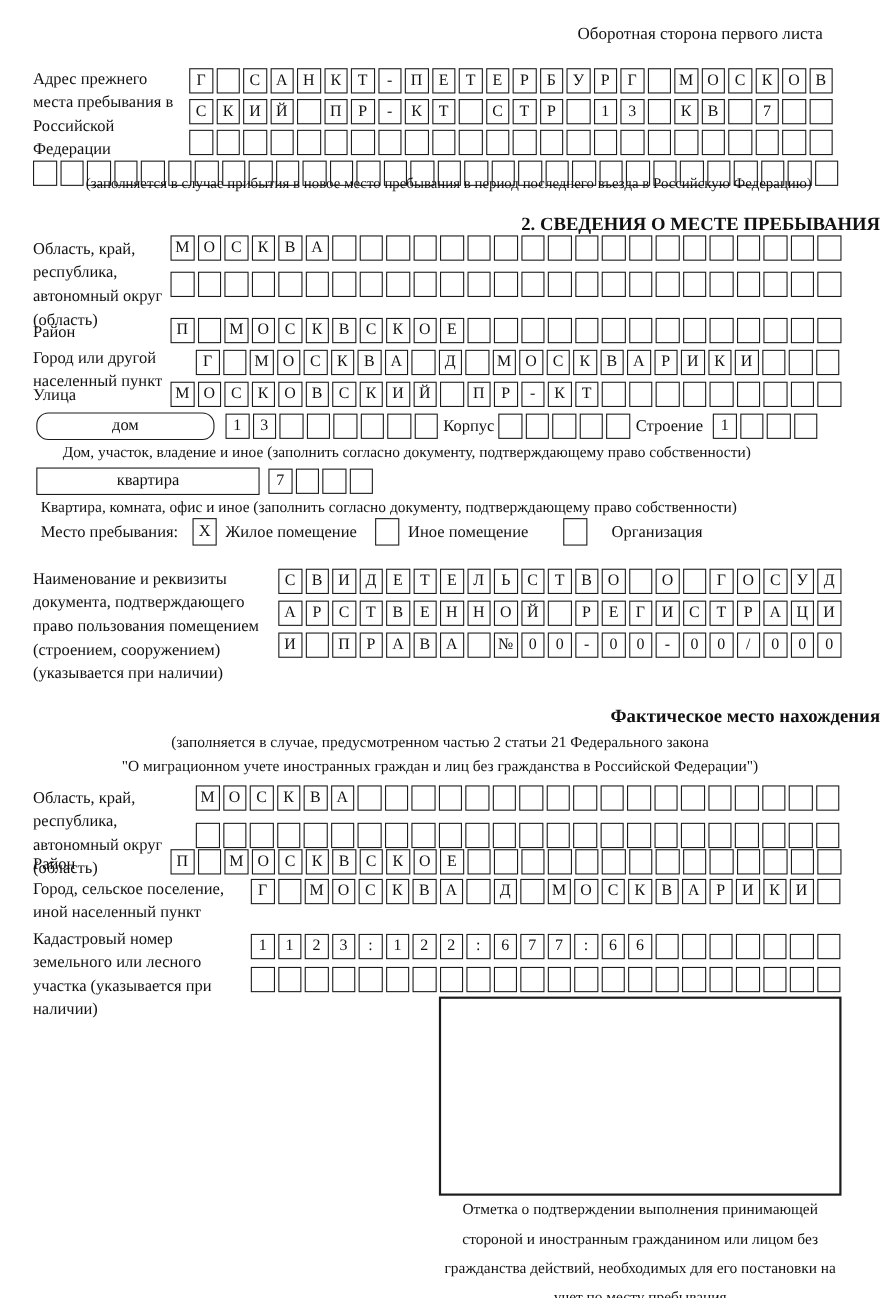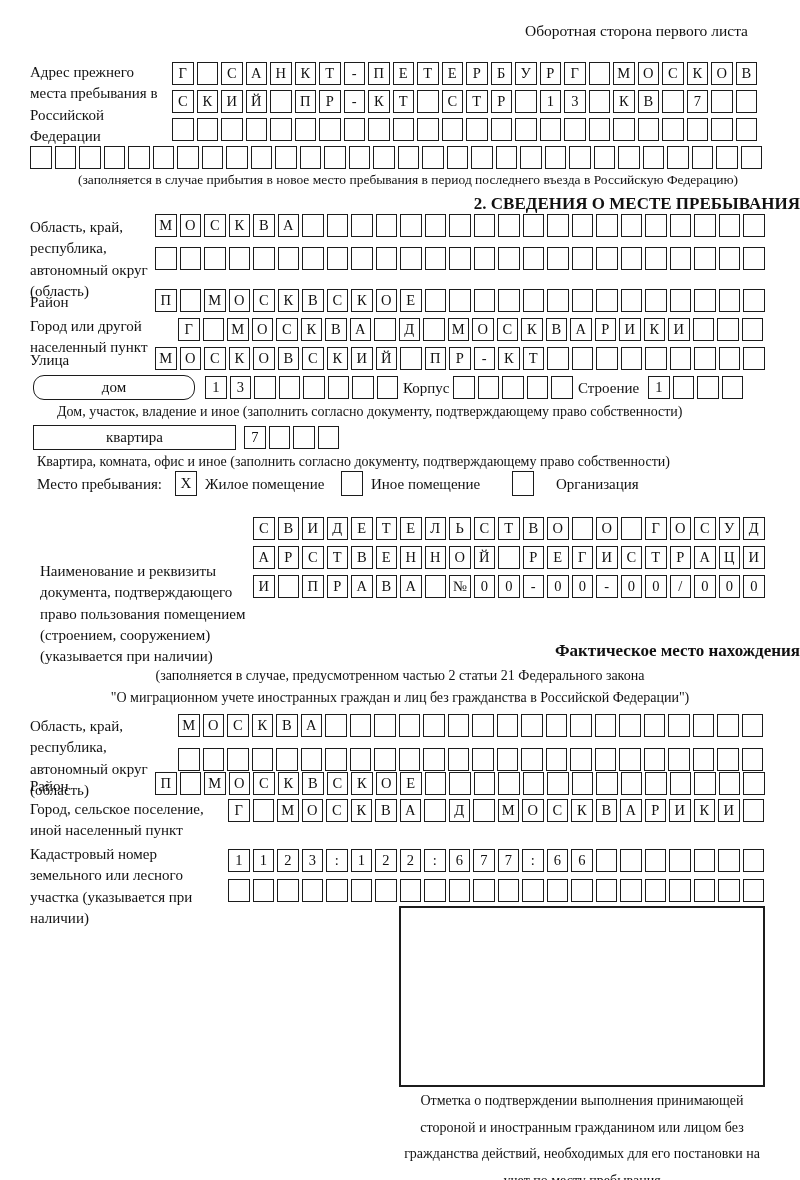--- a/index.html
+++ b/index.html
@@ -142,21 +142,21 @@
       <span class="cell"></span>
       <span class="cell"></span>
       <span class="cell"></span>
       <span class="cell"></span>
       <span class="cell"></span>
       <span class="cell"></span>
       <span class="cell"></span>
       <span class="cell"></span>
       <span class="cell"></span>
     </div>
-  <div class="note center" style="top:172px;padding-left:16px;">(заполняется в случае прибытия в новое место пребывания в период последнего въезда в Российскую Федерацию)</div>
+  <div class="note center" style="top:159px;padding-left:16px;">(заполняется в случае прибытия в новое место пребывания в период последнего въезда в Российскую Федерацию)</div>
 
   <div class="title" style="top:194px;">2. СВЕДЕНИЯ О МЕСТЕ ПРЕБЫВАНИЯ</div>
 
   <div class="lbl" style="left:30px; top:217px; width:118px;">Область, край, республика, автономный округ (область)</div>
   <div class="cellrow" style="left:155px; top:214px;">
       <span class="cell">М</span>
       <span class="cell">О</span>
       <span class="cell">С</span>
       <span class="cell">К</span>
       <span class="cell">В</span>
@@ -333,21 +333,21 @@
   <div class="note" style="left:37px; top:454px; font-size:14px;">Квартира, комната, офис и иное (заполнить согласно документу, подтверждающему право собственности)</div>
 
   <div class="lbl" style="left:37px; top:474px;">Место пребывания:</div>
   <div class="chk" style="left:175px; top:471px;">X</div>
   <div class="lbl" style="left:205px; top:474px;">Жилое помещение</div>
   <div class="chk" style="left:341px; top:471px;"></div>
   <div class="lbl" style="left:371px; top:474px;">Иное помещение</div>
   <div class="chk" style="left:512px; top:471px;"></div>
   <div class="lbl" style="left:556px; top:474px;">Организация</div>
 
-  <div class="lbl" style="left:40px; top:517px; width:216px;margin-top:44px;">Наименование и реквизиты документа, подтверждающего право пользования помещением (строением, сооружением) (указывается при наличии)</div>
+  <div class="lbl" style="left:30px; top:517px; width:216px;">Наименование и реквизиты документа, подтверждающего право пользования помещением (строением, сооружением) (указывается при наличии)</div>
   <div class="cellrow" style="left:253px; top:517px;">
       <span class="cell">С</span>
       <span class="cell">В</span>
       <span class="cell">И</span>
       <span class="cell">Д</span>
       <span class="cell">Е</span>
       <span class="cell">Т</span>
       <span class="cell">Е</span>
       <span class="cell">Л</span>
       <span class="cell">Ь</span>

